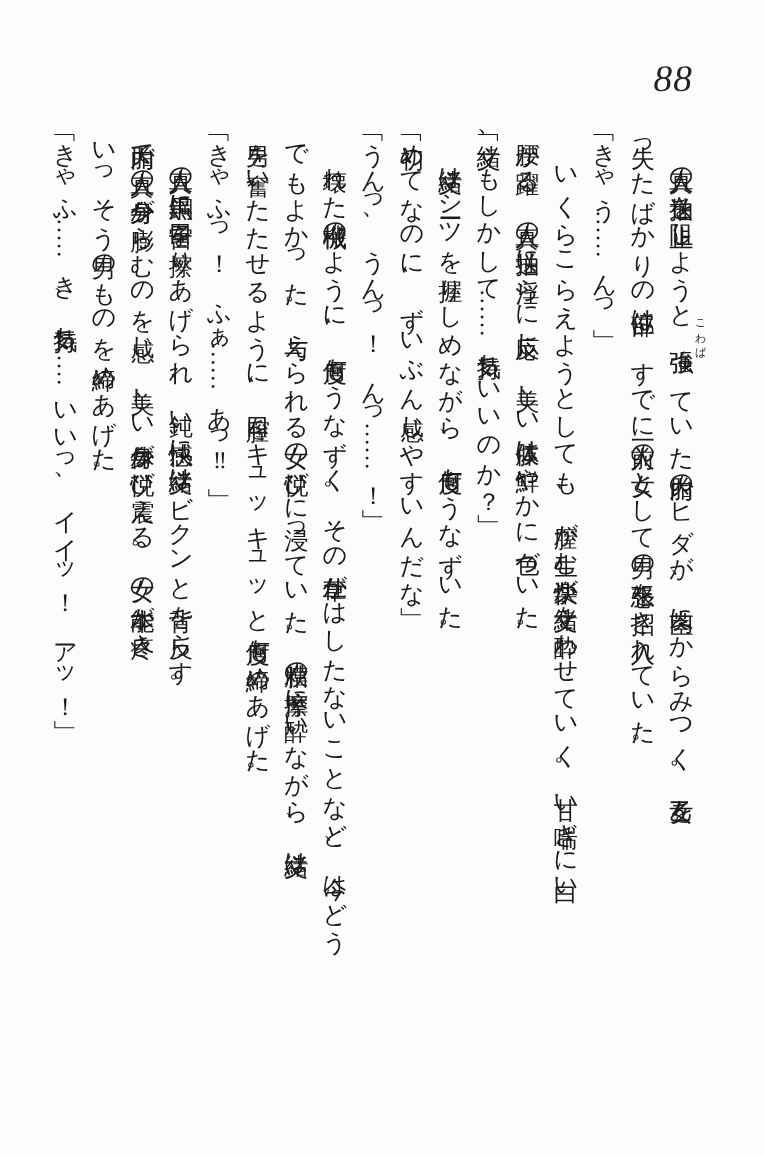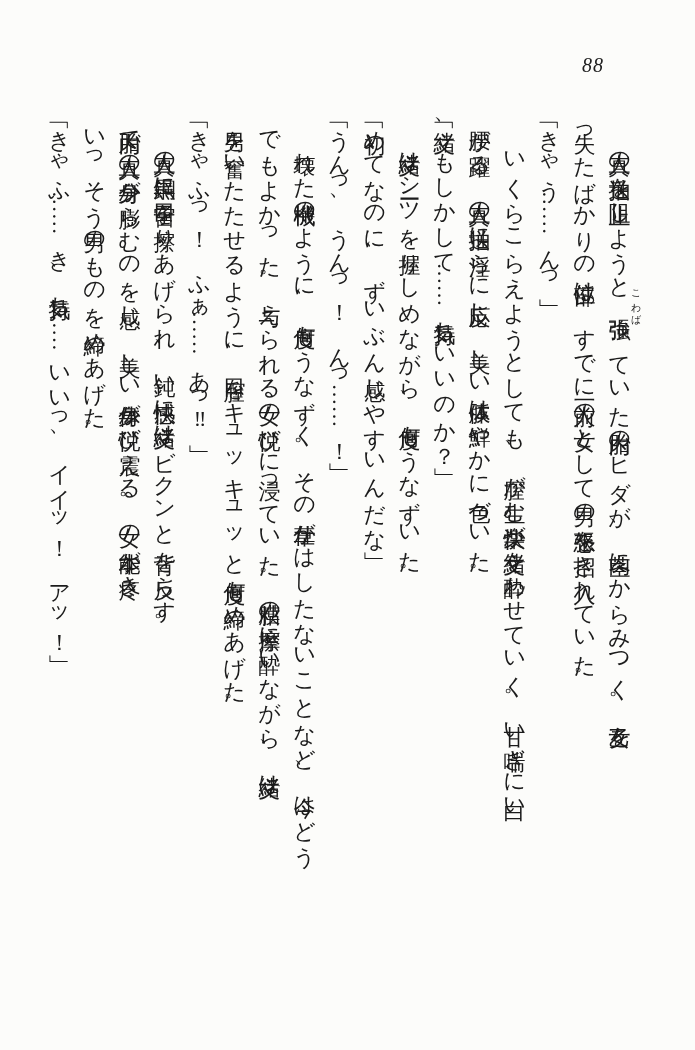--- a/index.html
+++ b/index.html
@@ -13,22 +13,22 @@
     height: 1050px;
     margin: 0 auto;
     background: #fcfcfa;
     overflow: hidden;
     font-family: "Liberation Serif", "DejaVu Serif", serif;
     color: #1b1b1b;
   }
   .page-number {
     position: absolute;
     top: 54px;
-    left: 582px;
-    font-size: 20px;
+    left: 594px;
+    font-size: 34px;
     font-style: italic;
     letter-spacing: 1px;
     color: #222;
   }
   .text-block {
     position: absolute;
     top: 115px;
     right: 54px;
     height: 850px;
     writing-mode: vertical-rl;

